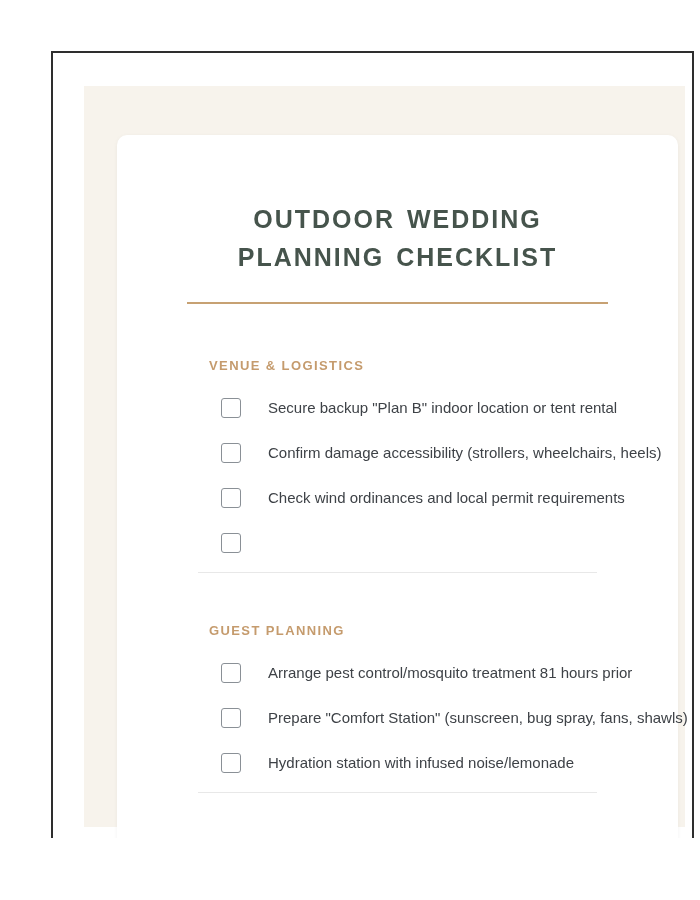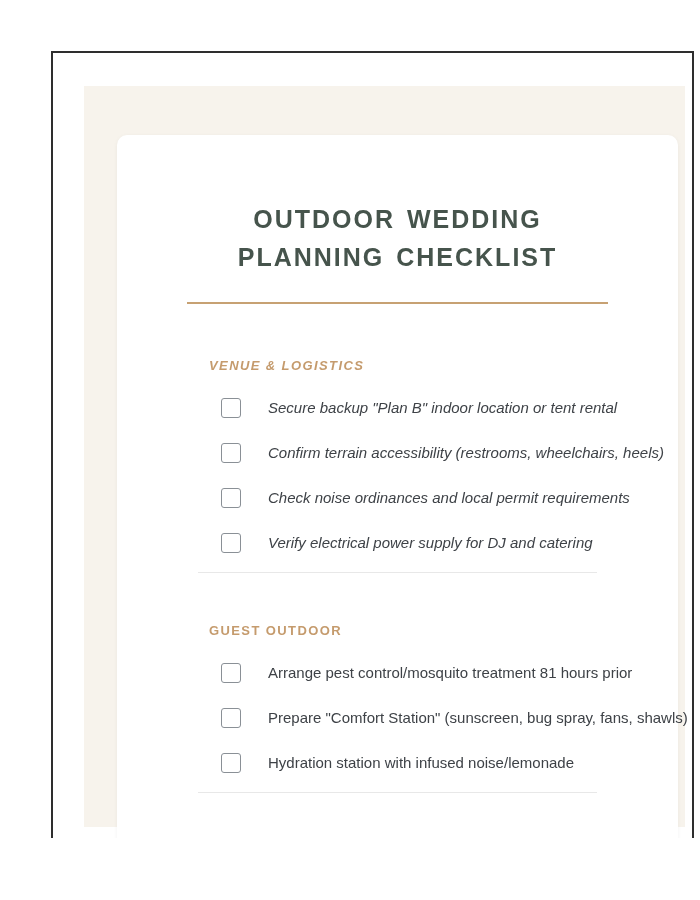--- a/index.html
+++ b/index.html
@@ -57,21 +57,21 @@
     word-spacing:3px;
     line-height:38px;
     color:var(--c-title);
   }
   .title-rule{
     height:2px;
     background:var(--c-accent);
     margin-top:26px;
   }
   .section{margin-top:50px;}
-  .section.first{margin-top:54px;font-style:italic;}
+  .section.first{margin-top:54px;}
   .section-heading{
     font-size:13px;
     font-weight:700;
     letter-spacing:1.4px;
     color:var(--c-heading);
     margin-bottom:18px;
   }
   .row{
     display:flex;
     align-items:center;
@@ -112,37 +112,36 @@
   <section class="section first">
     <h2 class="section-heading">VENUE &amp; LOGISTICS</h2>
     <div class="rows">
   <div class="row">
     <span class="checkbox" role="checkbox" aria-checked="false"></span>
     <span class="row-label">Secure backup "Plan B" indoor location or tent rental</span>
   </div>
 
   <div class="row">
     <span class="checkbox" role="checkbox" aria-checked="false"></span>
-    <span class="row-label">Confirm terrain accessibility (restrooms, wheelchairs, heels)</span>
+    <span class="row-label">Confirm damage accessibility (strollers, wheelchairs, heels)</span>
   </div>
 
   <div class="row">
     <span class="checkbox" role="checkbox" aria-checked="false"></span>
-    <span class="row-label">Check noise ordinances and local permit requirements</span>
+    <span class="row-label">Check wind ordinances and local permit requirements</span>
   </div>
 
   <div class="row">
     <span class="checkbox" role="checkbox" aria-checked="false"></span>
-    <span class="row-label">Verify electrical power supply for DJ and catering</span>
   </div>
 </div>
   </section>
 <div class="section-divider"></div>
   <section class="section">
-    <h2 class="section-heading">GUEST OUTDOOR</h2>
+    <h2 class="section-heading">GUEST PLANNING</h2>
     <div class="rows">
 
   <div class="row">
     <span class="checkbox" role="checkbox" aria-checked="false"></span>
     <span class="row-label">Arrange pest control/mosquito treatment 81 hours prior</span>
   </div>
 
   <div class="row">
     <span class="checkbox" role="checkbox" aria-checked="false"></span>
     <span class="row-label">Prepare "Comfort Station" (sunscreen, bug spray, fans, shawls)</span>

